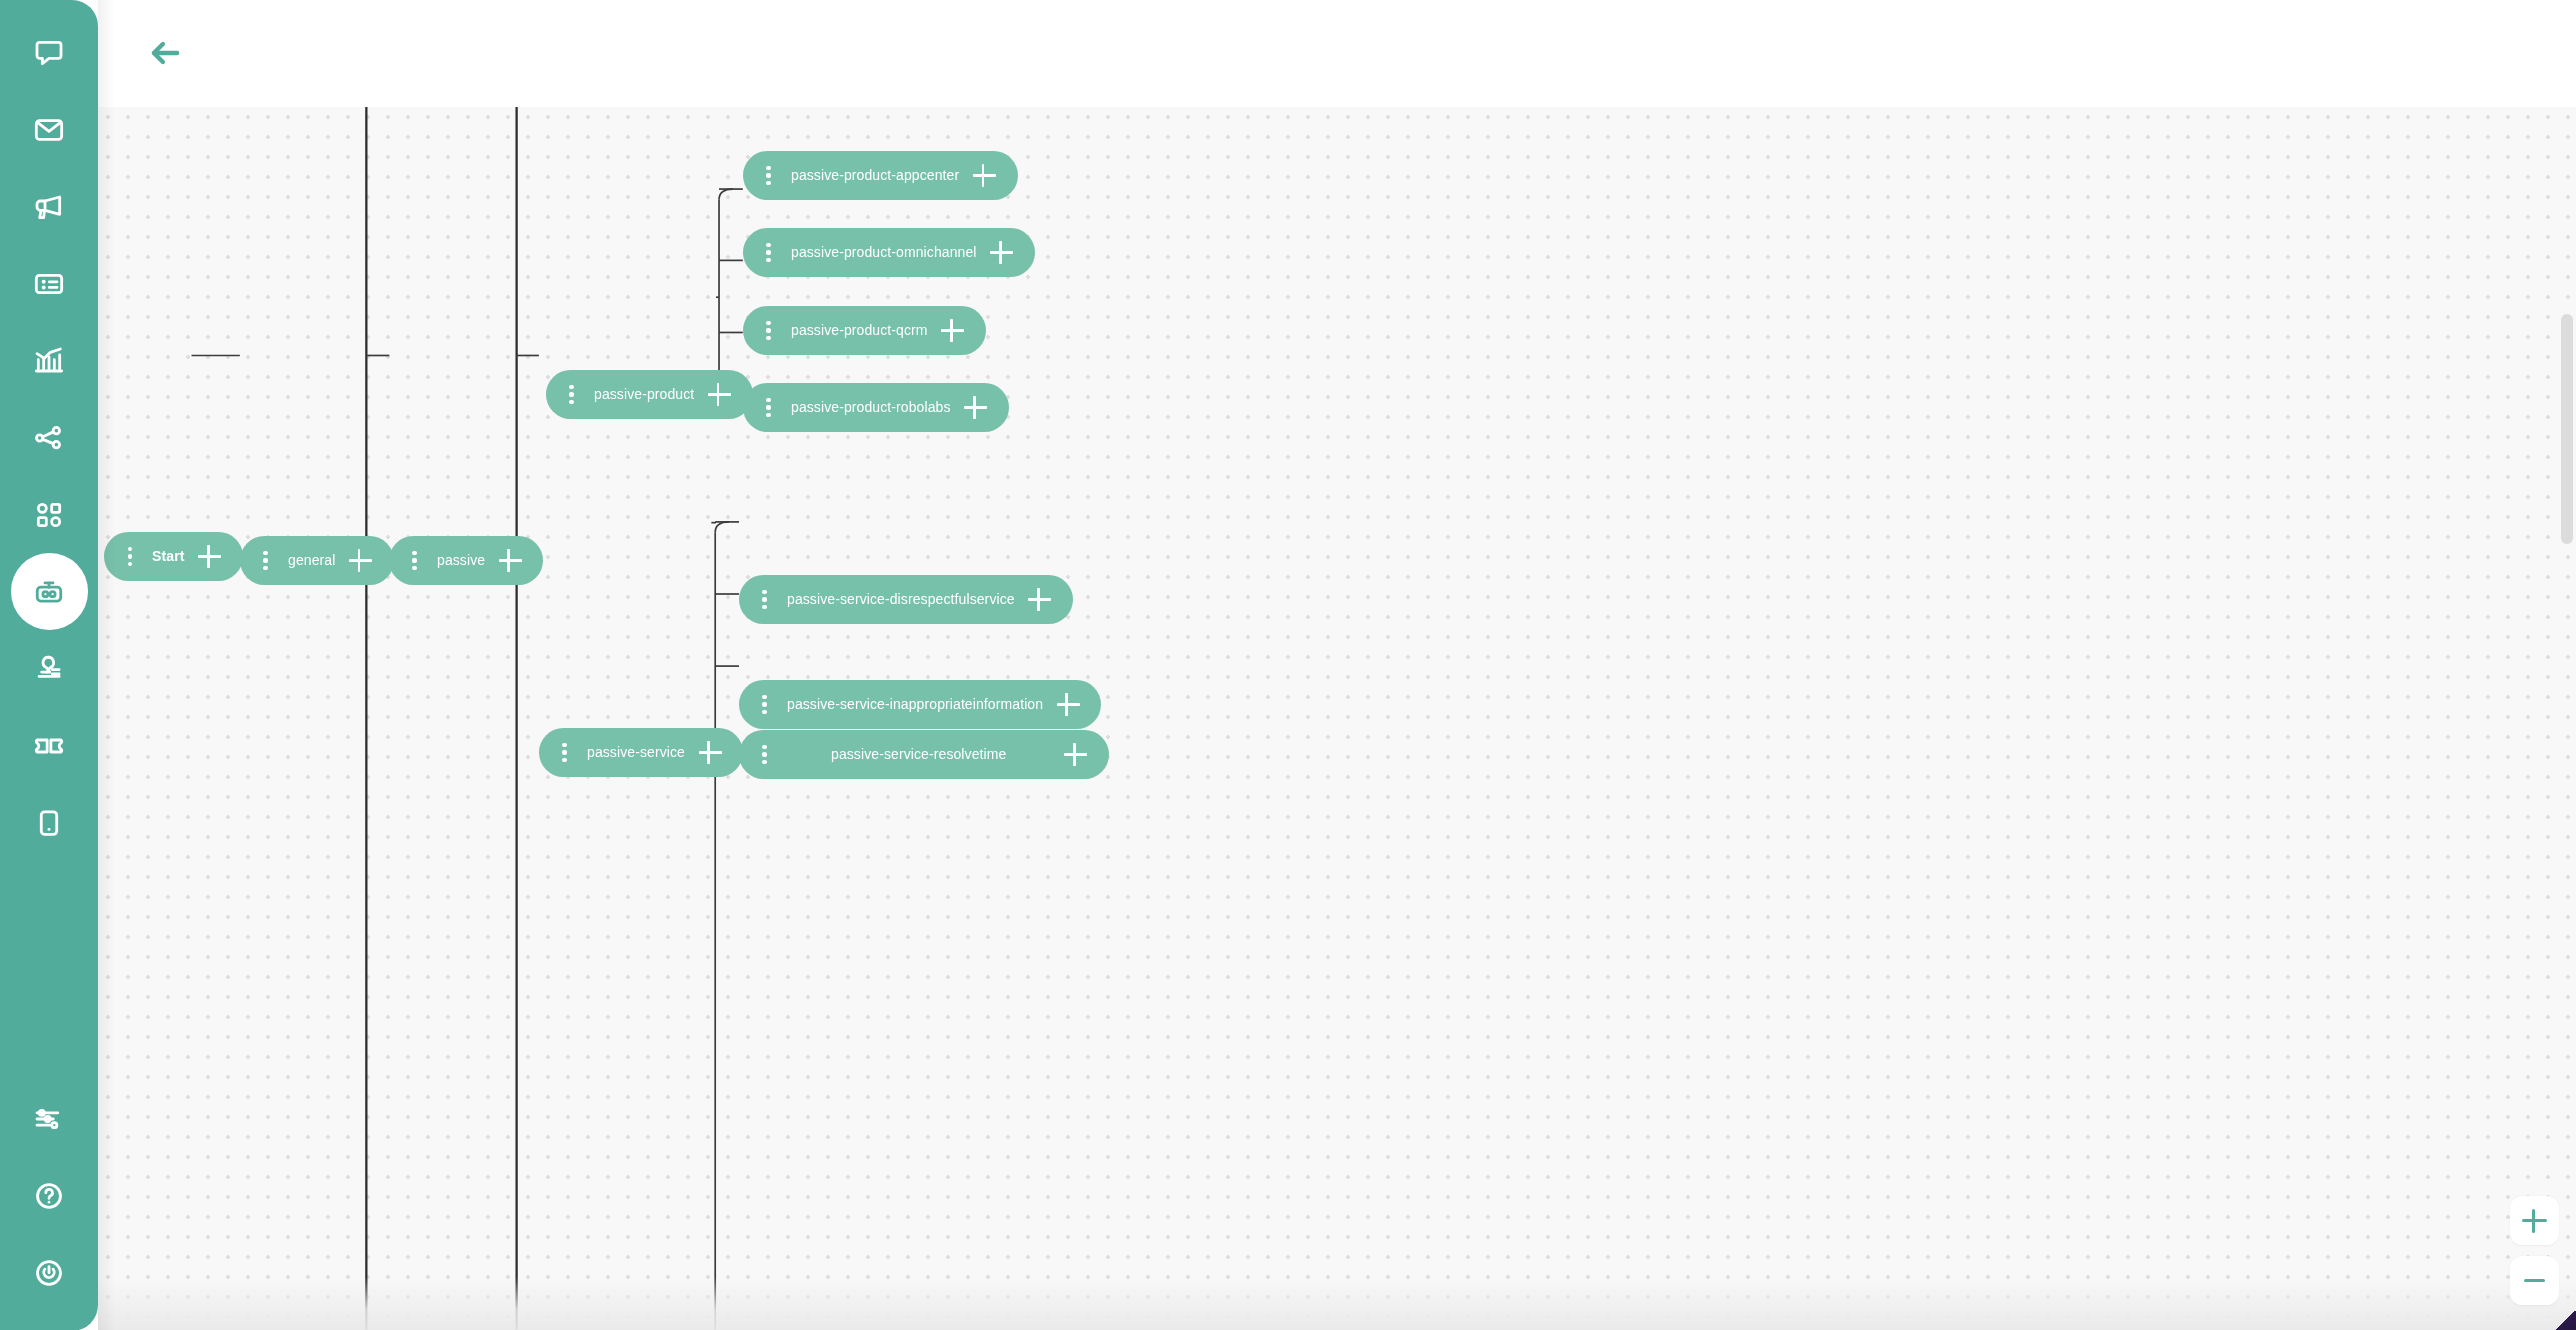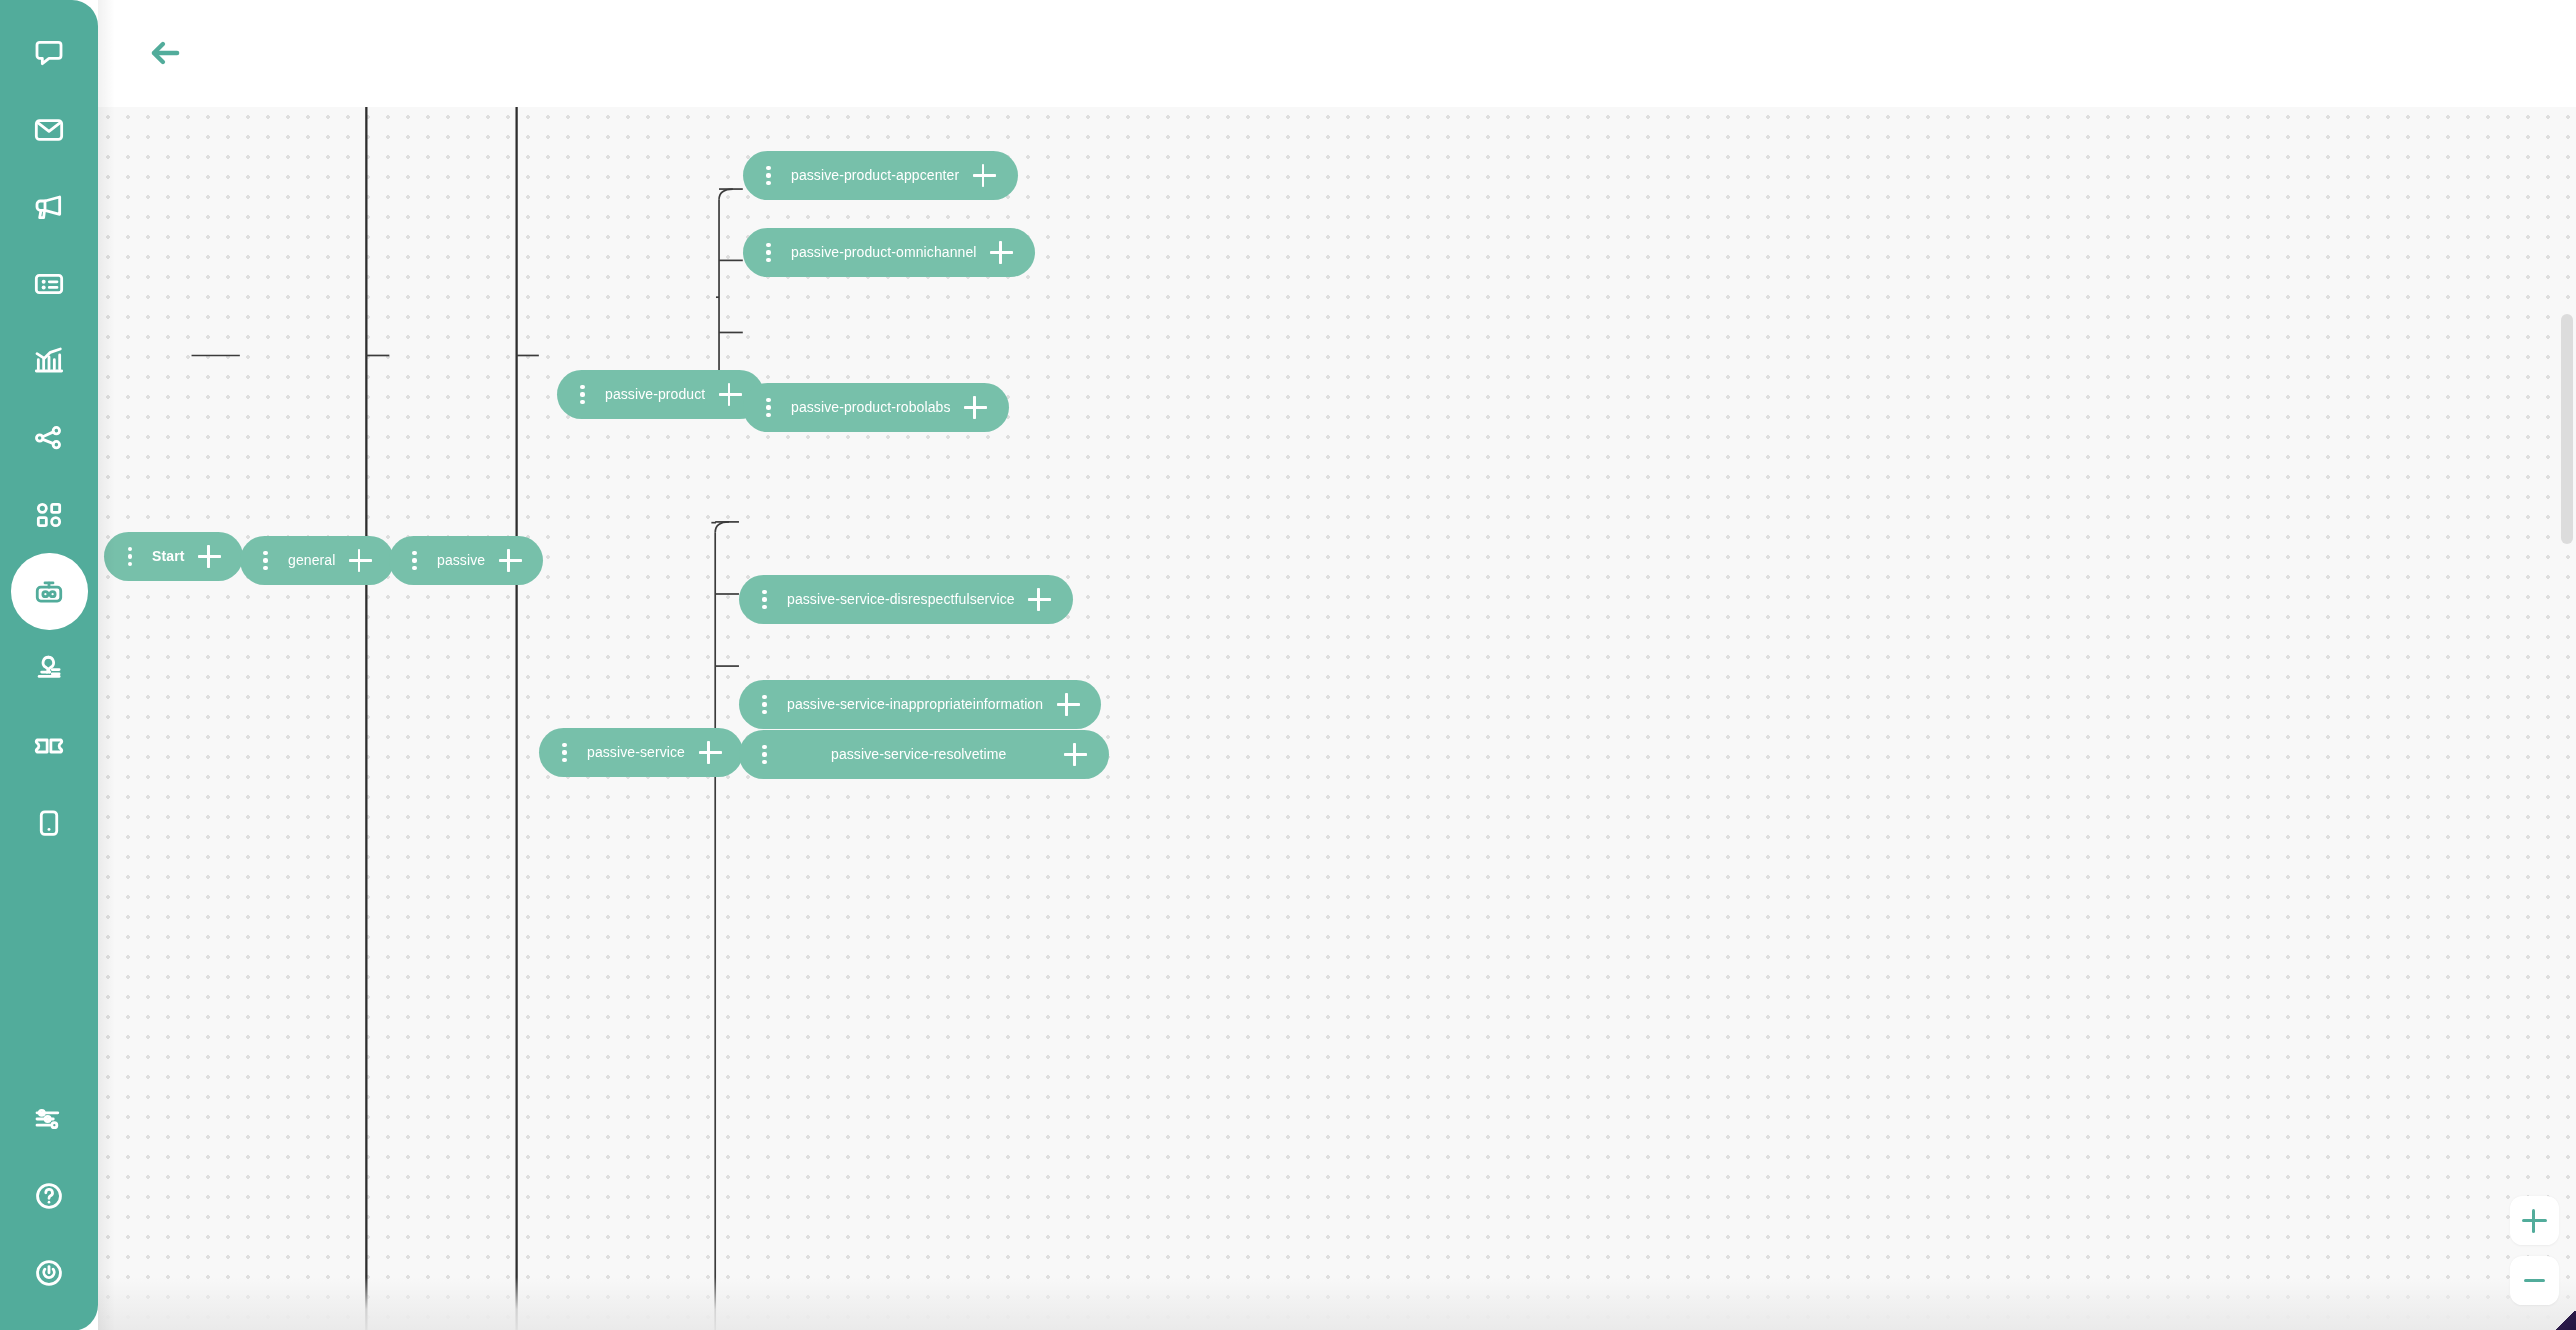--- a/index.html
+++ b/index.html
@@ -394,21 +394,21 @@
       </div>
       <div class="node" style="left: 291px; top: 429px;">
         <span class="dots">
           <i></i>
           <i></i>
           <i></i>
         </span>
         <span class="label">passive</span>
         <span class="plus"></span>
       </div>
-      <div class="node" style="left: 459px; top: 263px; text-align: right;">
+      <div class="node" style="left: 448px; top: 263px; text-align: right;">
         <span class="dots">
           <i></i>
           <i></i>
           <i></i>
         </span>
         <span class="label">passive-product</span>
         <span class="plus"></span>
       </div>
       <div class="node" style="left: 645px; top: 44px;">
         <span class="dots">
@@ -419,20 +419,29 @@
         <span class="label">passive-product-appcenter</span>
         <span class="plus"></span>
       </div>
       <div class="node" style="left: 645px; top: 121px;">
         <span class="dots">
           <i></i>
           <i></i>
           <i></i>
         </span>
         <span class="label">passive-product-omnichannel</span>
+        <span class="plus"></span>
+      </div>
+      <div class="node" style="left: 645px; top: 199px;">
+        <span class="dots">
+          <i></i>
+          <i></i>
+          <i></i>
+        </span>
+        <span class="label">passive-product-qcrm</span>
         <span class="plus"></span>
       </div>
       <div class="node" style="left: 645px; top: 276px; text-align: center;">
         <span class="dots">
           <i></i>
           <i></i>
           <i></i>
         </span>
         <span class="label">passive-product-robolabs</span>
         <span class="plus"></span>

